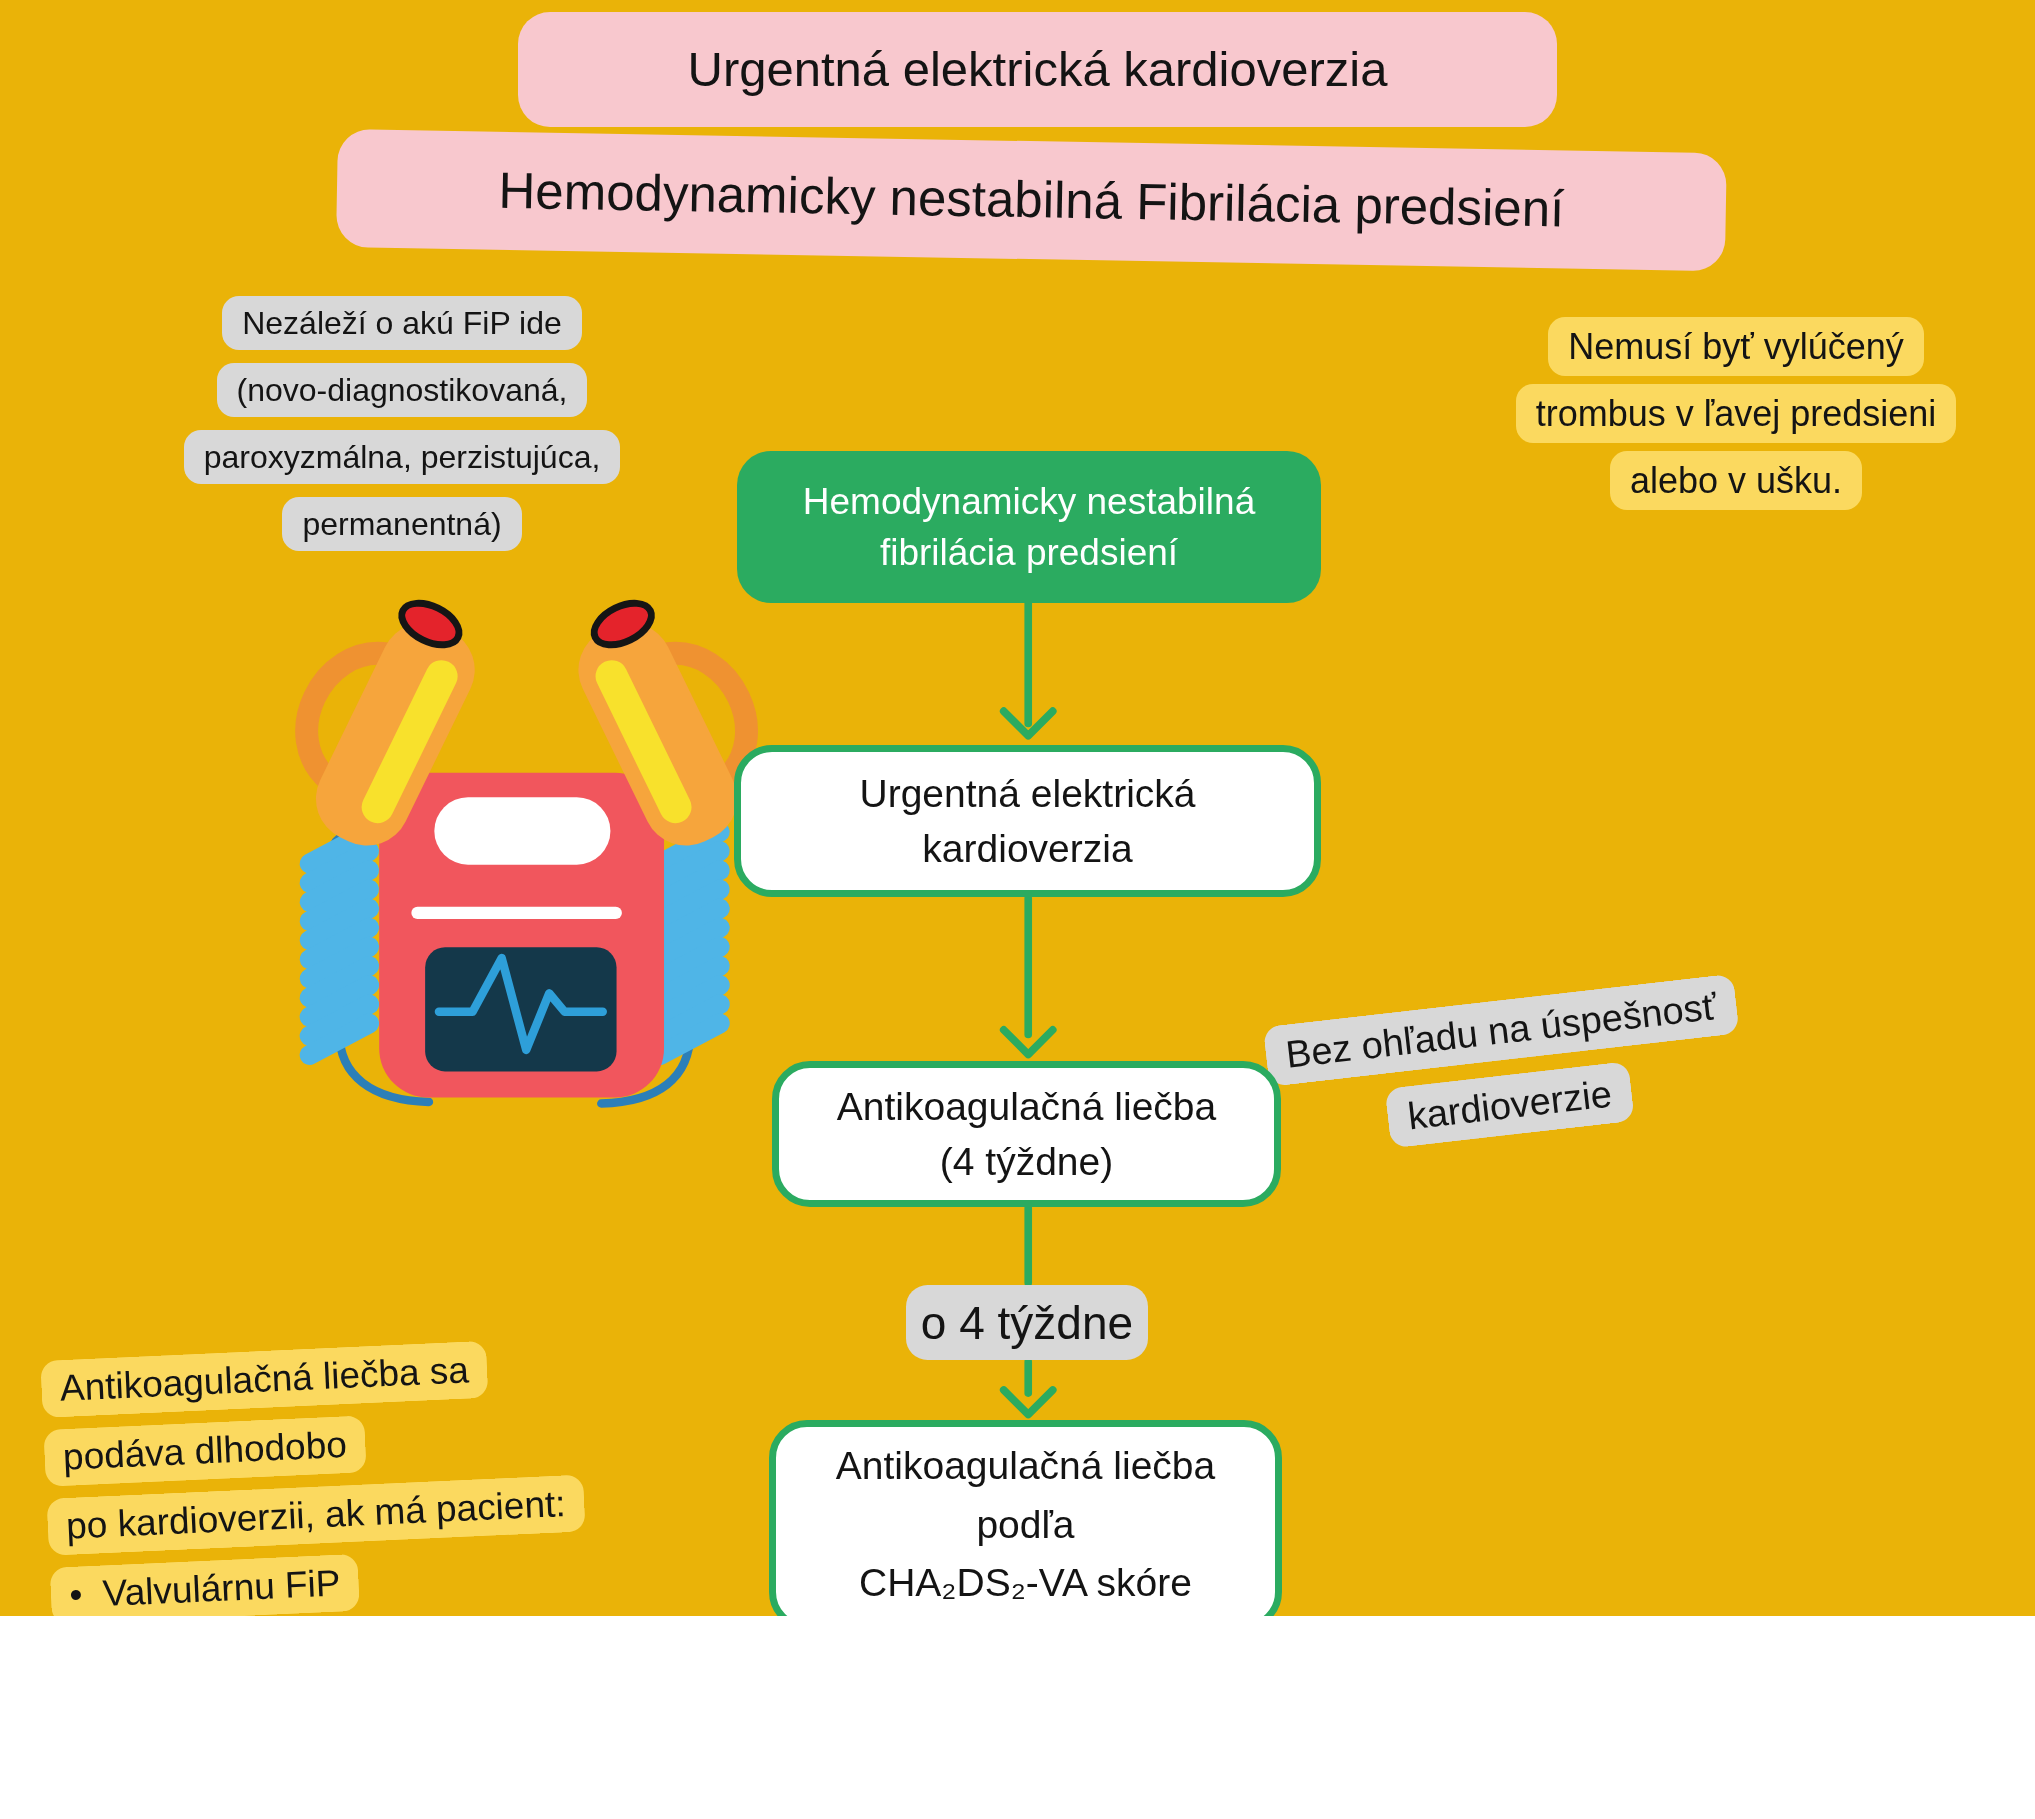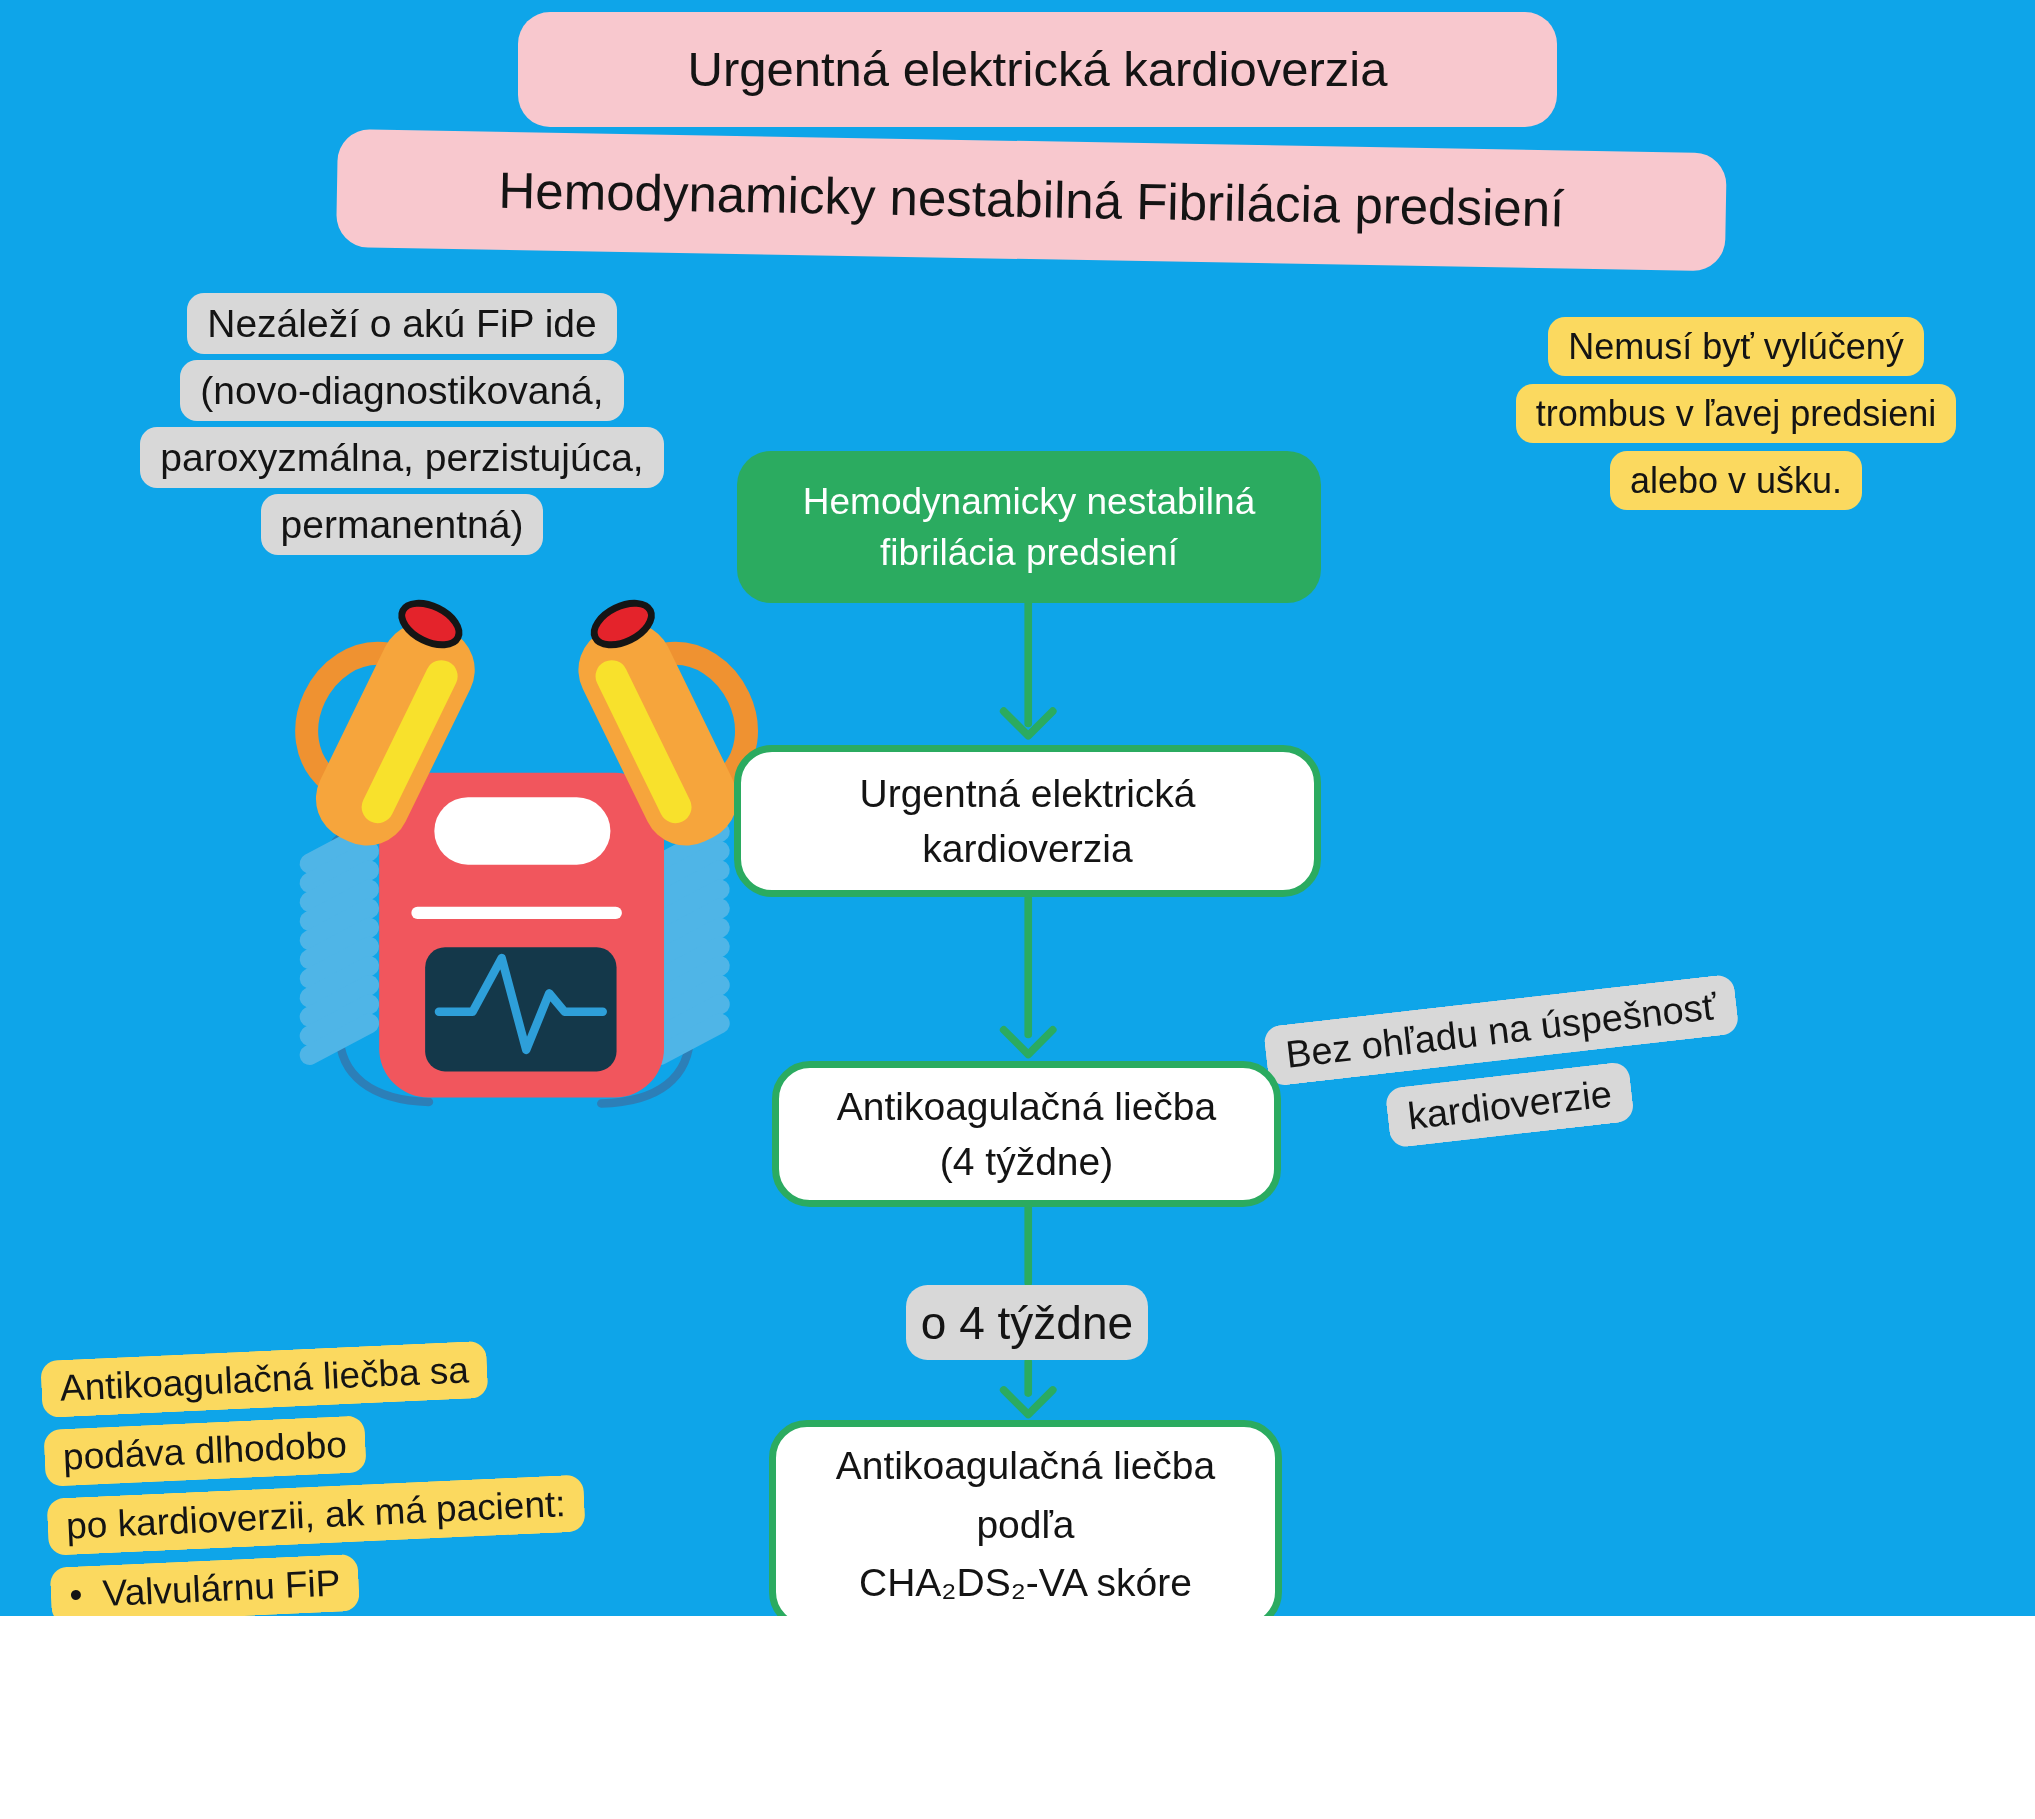--- a/index.html
+++ b/index.html
@@ -1,17 +1,17 @@
 <!DOCTYPE html>
 <html style="--pink: #F8C8CE; --gray: #D8D8D8; --yellow: #FBD95F; --green: #2BAB60; --ink: #141414; --defib_red: #F1565D; --screen_navy: #14384A; --ecg_blue: #2E9FD9; --coil_blue: #4FB5E7; --cable_blue: #2C7FB8; --paddle_orange: #F6A53C; --paddle_dark: #EF9231; --stripe_yellow: #F8E12C; --button_red: #E4232B;font-size:12.3px"><head>
 <meta charset="utf-8">
 <style>
   html,body{margin:0;padding:0;background:#ffffff;}
   .canvas{
-    position:relative;width:2035px;height:1616px;background:#0ea5e9;overflow:hidden;
+    position:relative;width:2035px;height:1616px;background:#eab308;overflow:hidden;
     font-family:"Liberation Sans","DejaVu Sans",sans-serif;color:var(--ink,#141414);
   }
   .abs{position:absolute;}
   .center-flex{display:flex;align-items:center;justify-content:center;text-align:center;}
   .ml{white-space:pre-line;}
   
   .banner{
     background:var(--pink);border-radius:32px;font-size:49px;line-height:1.1;
     display:flex;align-items:center;justify-content:center;text-align:center;
   }
@@ -42,21 +42,21 @@
 </style>
 </head>
 <body>
 
 <div class="canvas">
 
   <div class="abs banner" style="left:518px;top:12.3px;width:1039px;height:115px;">Urgentná elektrická kardioverzia</div>
 
   <div class="abs banner" style="left:337px;top:129px;width:1389px;height:118px;font-size:51px;transform:rotate(1deg);transform-origin:0 50%;">Hemodynamicky nestabilná Fibrilácia predsiení</div>
 
-  <div class="abs note" style="left:84px;top:290px;width:636px;font-size:39px;line-height:67px;">
+  <div class="abs note" style="left:84px;top:290px;width:636px;font-size:32px;line-height:67px;">
     <span class="hl gray ml">Nezáleží o akú FiP ide
 (novo-diagnostikovaná,
 paroxyzmálna, perzistujúca,
 permanentná)</span>
   </div>
 
   <div class="abs note" style="left:1445px;top:313px;width:582px;font-size:36px;line-height:67px;">
     <span class="hl yellow ml">Nemusí byť vylúčený
 trombus v ľavej predsieni
 alebo v ušku.</span>

